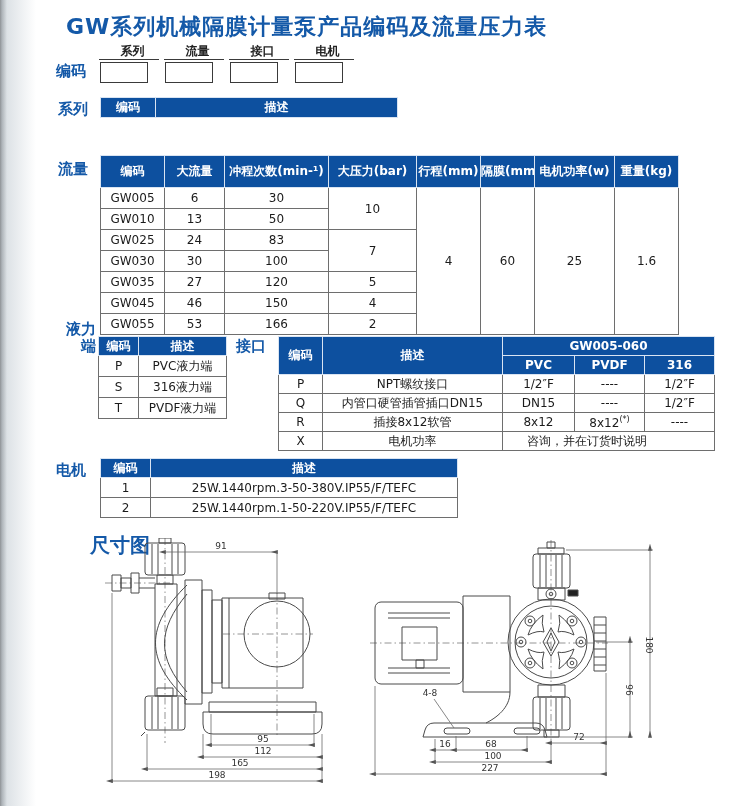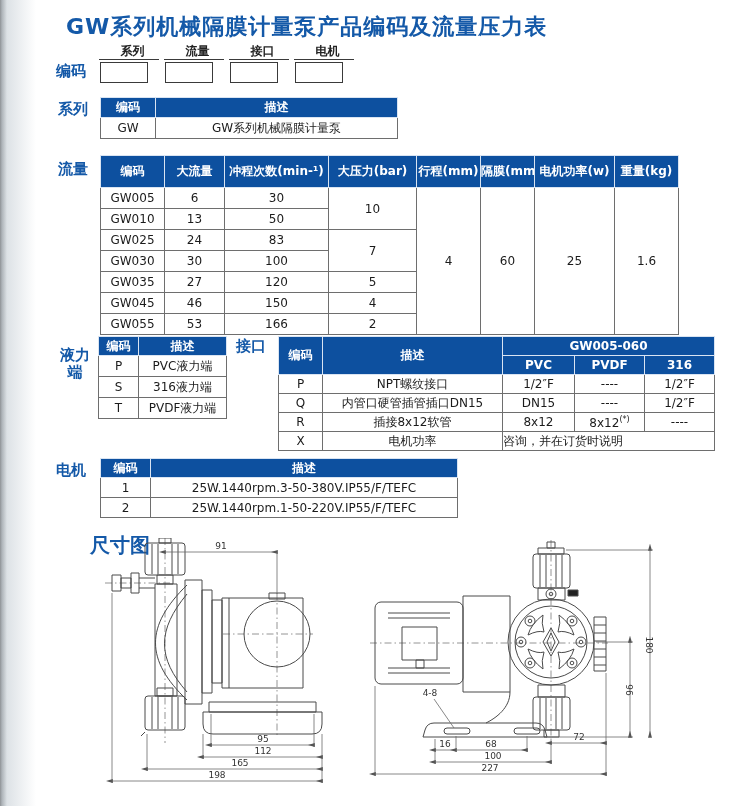--- a/index.html
+++ b/index.html
@@ -26,21 +26,21 @@
   .slot-box { width:46px; height:19px; border:1px solid #3a3a3a; margin-top:2px; background:#fff; }
 
   
   table.tbl { position:absolute; border-collapse:collapse; table-layout:fixed; background:#fff; }
   .tbl td {
     border:1px solid #6e6e6e; text-align:center; vertical-align:middle;
     font-size:12px; color:#1b1b1b; padding:0; white-space:nowrap; overflow:hidden;
   }
   .tbl td.hd { background:#0d509f; color:#ffffff; font-weight:bold; border:1px solid #d9e4f2; }
   .tbl { border:1px solid #555; }
-  td.note { text-align:left; padding-left:0;margin-left:24px; }
+  td.note { text-align:left; padding-left:24px;margin-left:24px; }
   sup.mark { font-size:8px; }
 
   
   .dwg { position:absolute; }
   .dwg * { vector-effect:non-scaling-stroke; }
   .ln { fill:none; stroke:#4a4a4a; stroke-width:1; }
   .cl { fill:none; stroke:#7a7a7a; stroke-width:0.8; stroke-dasharray:7 3 1.5 3; }
   .dim { fill:none; stroke:#6a6a6a; stroke-width:0.8; }
   .dtx { font-size:9px; fill:#333; text-anchor:middle; }
 </style>
@@ -80,24 +80,20 @@
   <table class="tbl" style="left:100px; top:97px; width:297px;">
     <colgroup>
         <col style="width:55px">
         <col style="width:242px">
       </colgroup>
     <tbody>
         <tr style="height:20px">
       <td class="hd">编码</td>
       <td class="hd">描述</td>
     </tr>
-    <tr style="height:21px">
-      <td>GW</td>
-      <td>GW系列机械隔膜计量泵</td>
-    </tr>
   </tbody>
     </table>
 
   <span class="sec-label" style="left:58px; top:160px;">流量</span>
   <table class="tbl" style="left:100px; top:155px; width:578px;">
     <colgroup>
       <col style="width:64px">
         <col style="width:60px">
         <col style="width:104px">
         <col style="width:88px">
@@ -157,21 +153,21 @@
     </tr>
     <tr style="height:21px">
       <td>GW055</td>
       <td>53</td>
       <td>166</td>
       <td>2</td>
     </tr>
   </tbody>
     </table>
 
-  <div class="sec-label" style="left:54px; top:347px; width:42px; text-align:center; line-height:17px;">
+  <div class="sec-label" style="left:54px; top:321px; width:42px; text-align:right; line-height:17px;">
     <div>液力</div>
     <div>端</div>
   </div>
   <table class="tbl" style="left:98px; top:336px; width:128px;">
     <colgroup>
         <col style="width:40px">
         <col style="width:88px">
       </colgroup>
     <tbody>
         <tr style="height:19px">

